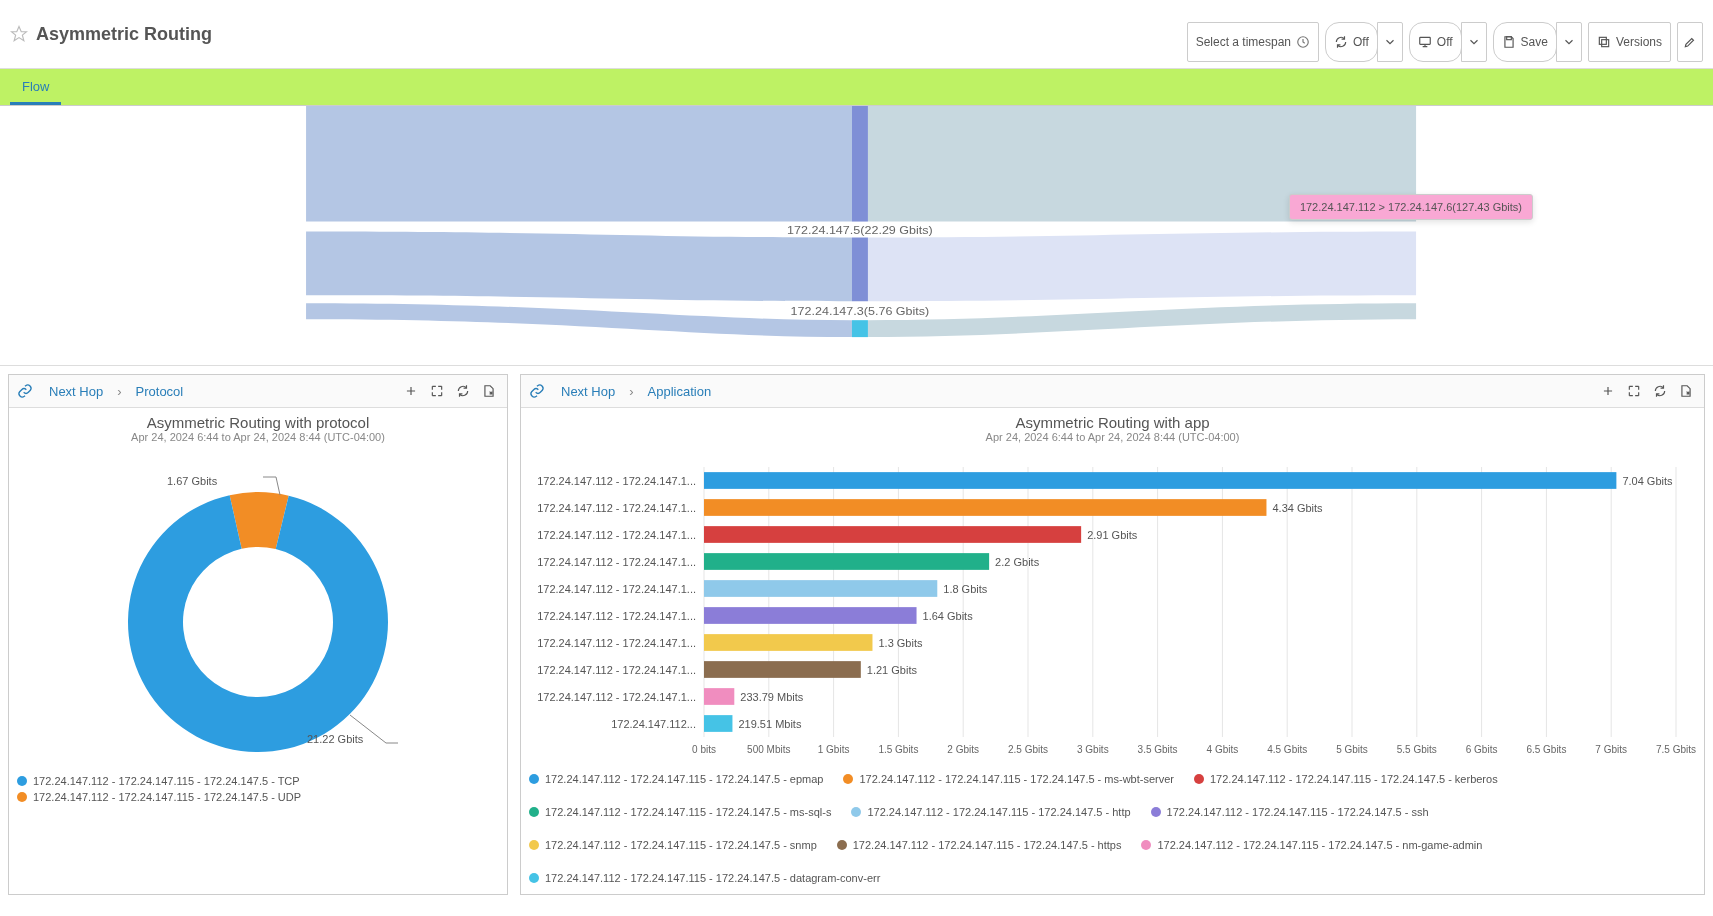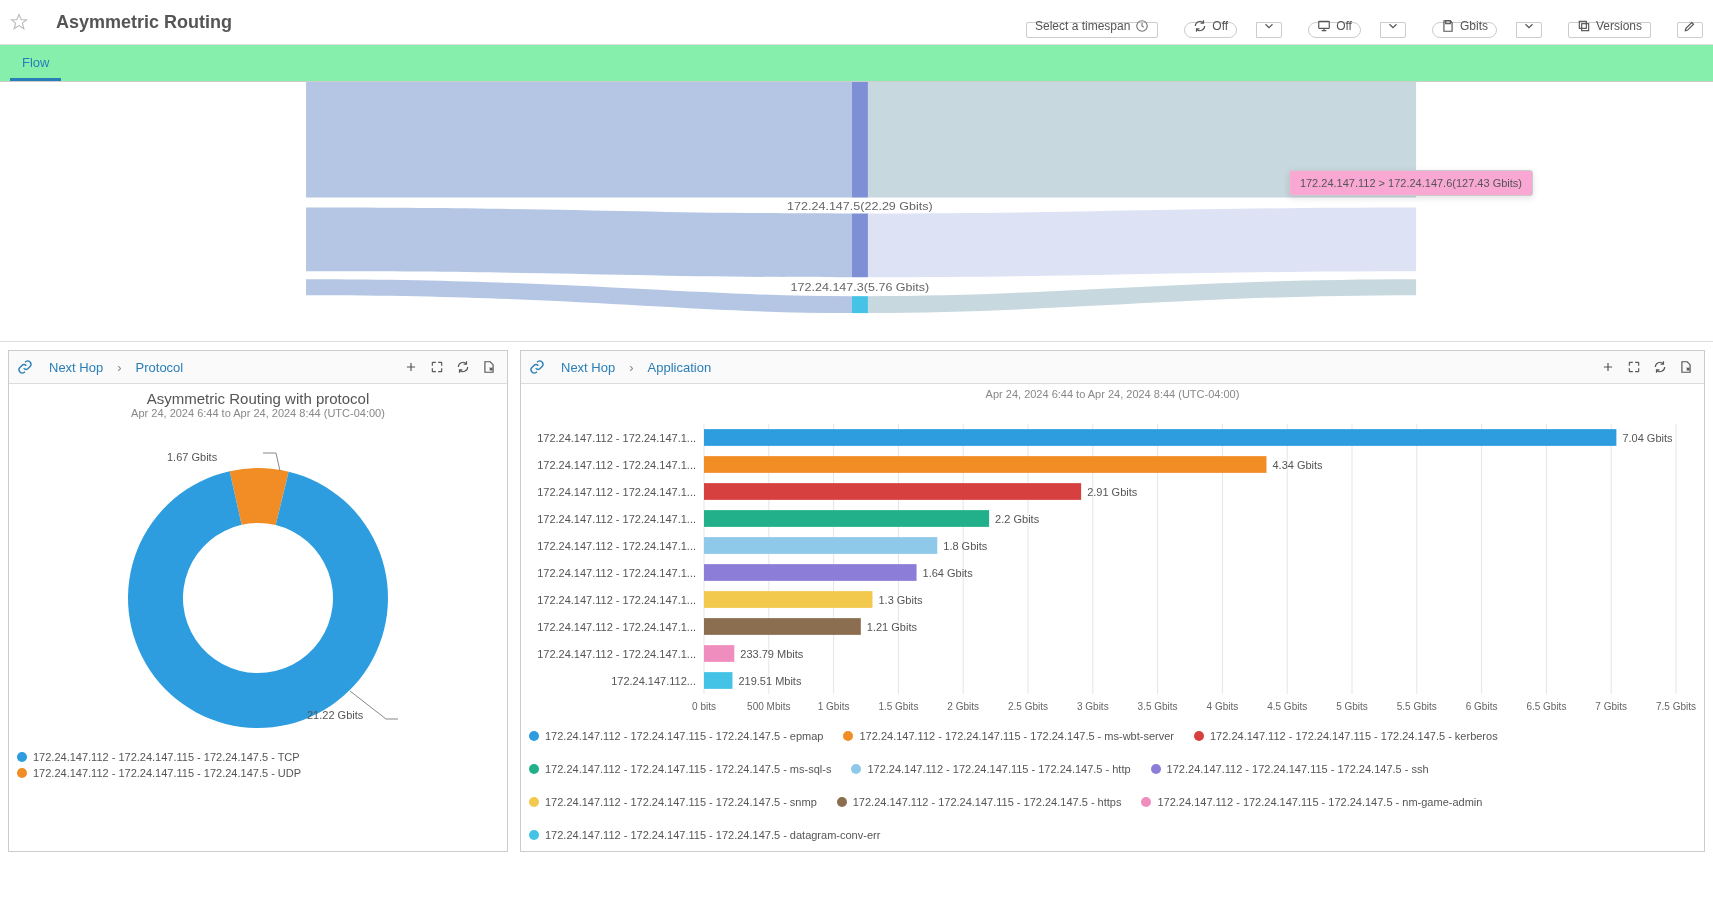--- a/index.html
+++ b/index.html
@@ -9,52 +9,51 @@
     font-size: 13px;
     background: #fff;
     color: #555;
   }
   
   .page-header {
     display: flex;
     align-items: center;
     padding: 6px 10px;
     border-bottom: 1px solid #ddd;
-    gap: 20px;
   }
   .page-header .star {
     width: 18px; height: 18px;
     margin-right: 8px;
     fill: none; stroke: #bbb; stroke-width: 1.5;
   }
   .page-header h1 {
     font-size: 18px; font-weight: 600;
     margin: 0; color: #555; flex: 0 0 auto;
   }
   .page-header .spacer { flex: 1; }
   .hdr-btn {
-    display: inline-flex; align-items: flex-end;
+    display: inline-flex; align-items: center;
     gap: 5px;
     padding: 4px 8px;
     border: 1px solid #ccc;
     border-radius: 2px;
     margin-left: 6px;
     color: #555; background: #fff;
     font-size: 12px; cursor: pointer;
-    height: 16px;
+    height: 40px;
     margin-top: 16px;
   }
   .hdr-btn.split-left { border-top-right-radius:0; border-bottom-right-radius:0; margin-right:0;border-radius:14px;}
   .hdr-btn.split-right { border-top-left-radius:0; border-bottom-left-radius:0; margin-left:-1px; padding:4px 5px;}
   .hdr-btn svg { width:14px; height:14px; fill: currentColor; }
   .clock-icon { width:14px; height:14px; }
 
   
   .tabrow {
-    background: #86efac;
+    background: #bef264;
     border-bottom: 1px solid #ccc;
     padding: 0 10px;
     display: flex;
   }
   .tab {
     padding: 10px 12px 8px;
     font-size: 13px;
     color: #297eb8;
     border-bottom: 3px solid transparent;
     cursor: pointer;
@@ -180,21 +179,21 @@
     <svg viewBox="0 0 24 24">
         <path d="M6 9l6 6 6-6" fill="none" stroke="#555" stroke-width="2"></path>
       </svg>
   </button>
 
   <button class="hdr-btn split-left">
     <svg viewBox="0 0 24 24">
         <path d="M5 3h11l3 3v15H5z" fill="none" stroke="#555" stroke-width="2"></path>
         <rect x="8" y="3" width="8" height="5" fill="none" stroke="#555" stroke-width="2"></rect>
       </svg>
-    <span>Gbits</span>
+    <span>Save</span>
   </button>
   <button class="hdr-btn split-right">
     <svg viewBox="0 0 24 24">
         <path d="M6 9l6 6 6-6" fill="none" stroke="#555" stroke-width="2"></path>
       </svg>
   </button>
 
   <button class="hdr-btn">
     <svg viewBox="0 0 24 24">
         <rect x="8" y="8" width="12" height="12" fill="none" stroke="#555" stroke-width="2"></rect>
@@ -328,20 +327,21 @@
           </svg>
         </span>
       <span class="pbtn">
           <svg viewBox="0 0 24 24">
             <path d="M5 3h9l5 5v13H5z" fill="none" stroke="#555" stroke-width="2"></path>
             <path d="M13 13l4 4M17 13v4h-4" fill="none" stroke="#555" stroke-width="2"></path>
           </svg>
         </span>
     </div>
     <div class="panel-body">
+      <div class="chart-title">Asymmetric Routing with app</div>
       <div class="chart-sub">Apr 24, 2024 6:44 to Apr 24, 2024 8:44 (UTC-04:00)</div>
 
       <svg id="bar-svg" class="bar-svg" width="100%" height="320" viewBox="0 0 1167 320">
           <line x1="175" x2="175" y1="20" y2="290" stroke="#e5e5e5"></line>
           <text x="175" y="306" text-anchor="middle" font-size="10" fill="#666">0 bits</text>
           <line x1="239.8" x2="239.8" y1="20" y2="290" stroke="#e5e5e5"></line>
           <text x="239.8" y="306" text-anchor="middle" font-size="10" fill="#666">500 Mbits</text>
           <line x1="304.6" x2="304.6" y1="20" y2="290" stroke="#e5e5e5"></line>
           <text x="304.6" y="306" text-anchor="middle" font-size="10" fill="#666">1 Gbits</text>
           <line x1="369.4" x2="369.4" y1="20" y2="290" stroke="#e5e5e5"></line>

